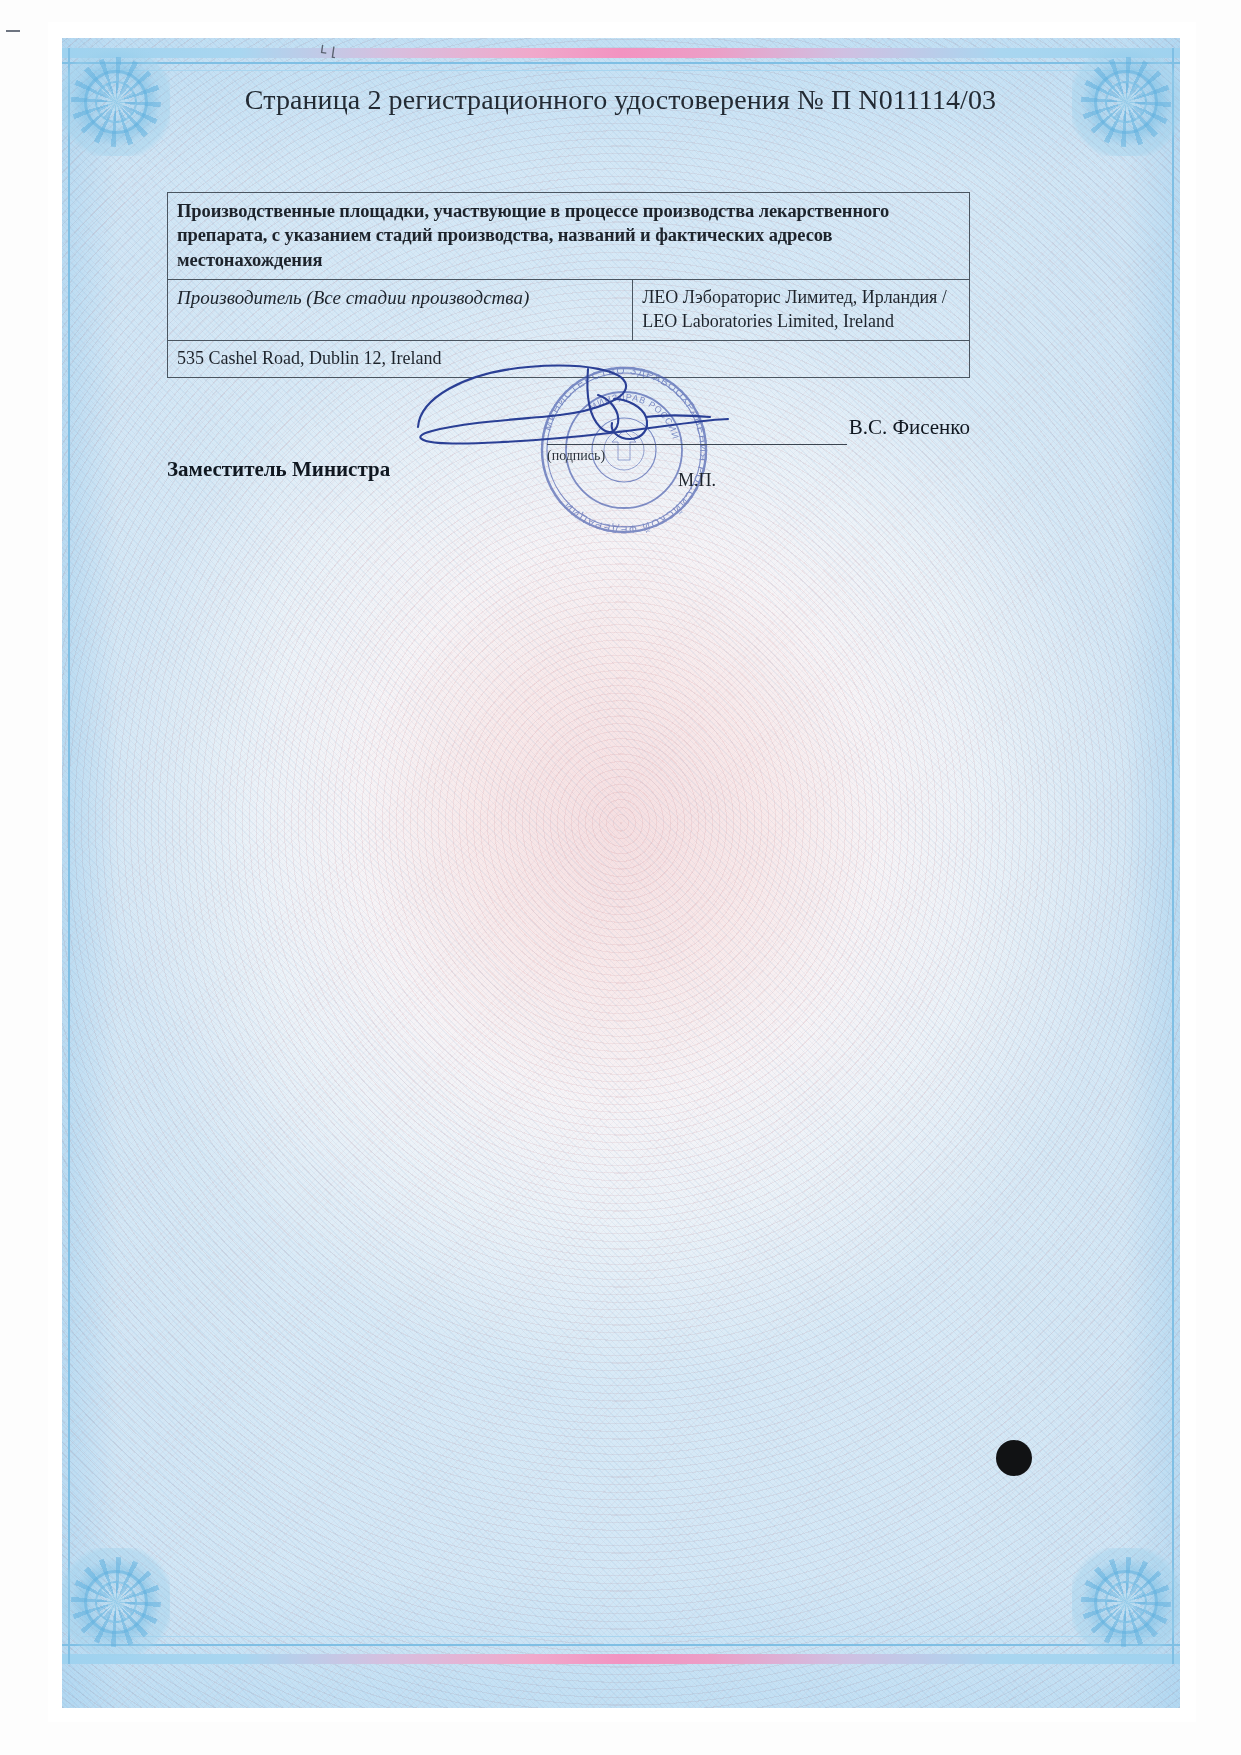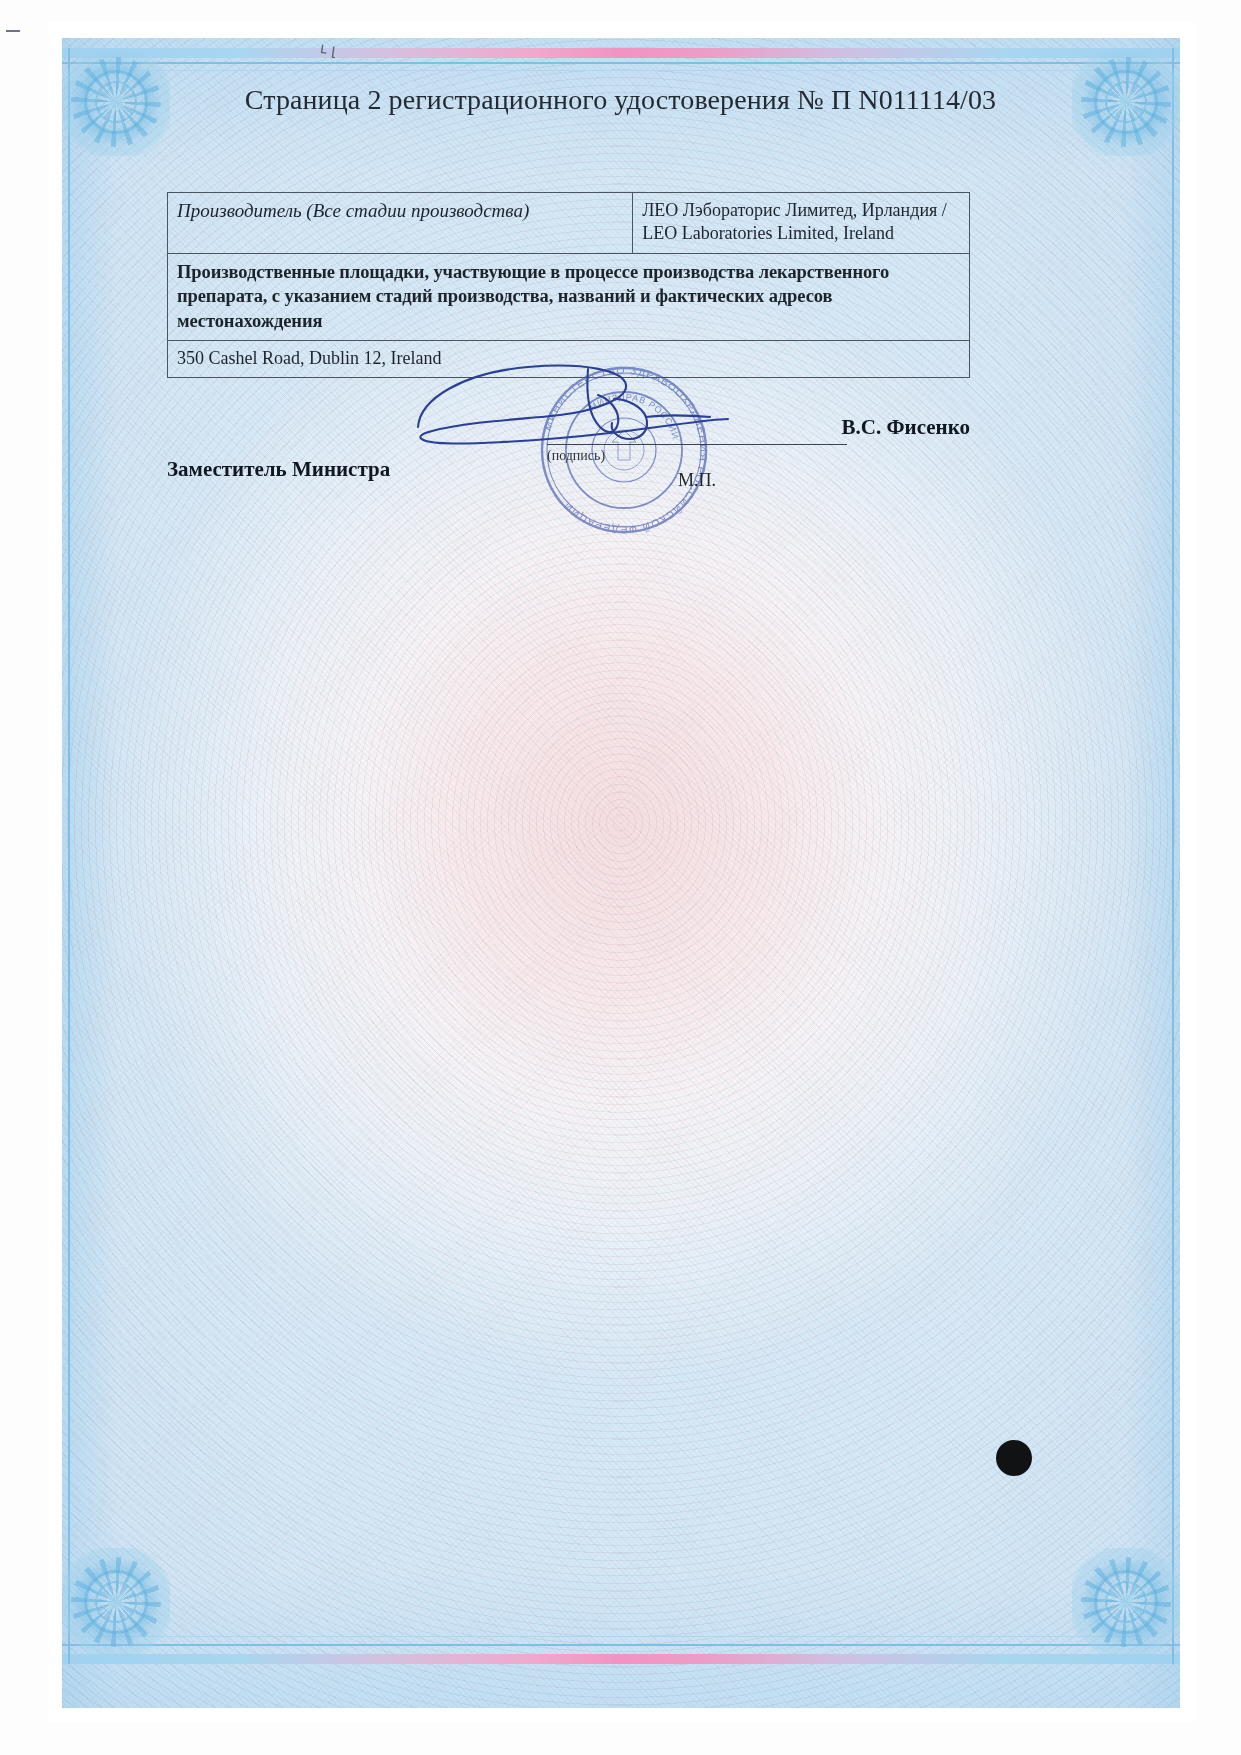--- a/index.html
+++ b/index.html
@@ -215,21 +215,21 @@
     left: 0; top: 0;
     font-size: 21px;
     font-weight: bold;
     color: #101720;
     margin-top: 42px;
   }
   .sig-name {
     position: absolute;
     right: 0; top: 0;
     font-size: 21px;
-    font-weight: bold;
+    font-weight: normal;
     color: #101720;
   }
   .sig-line {
     position: absolute;
     left: 380px; top: 29px;
     width: 300px; height: 0;
     border-top: 1px solid #3b4450;
   }
   .sig-caption {
     position: absolute;
@@ -340,28 +340,28 @@
       <div class="r-core"></div>
   </div>
 
   <div class="pen-mark" style="left:320px; top:40px; transform:rotate(8deg);">ւ<span style="margin-left:5px;">լ</span></div>
 
   <div class="doc-header">Страница 2 регистрационного удостоверения № П N011114/03</div>
 
   <table class="mfg-table">
     <tbody>
       <tr>
+        <td class="hdr" colspan="2">Производственные площадки, участвующие в процессе производства лекарственного препарата, с указанием стадий производства, названий и фактических адресов местонахождения</td>
+      </tr>
+      <tr>
         <td class="stage">Производитель (Все стадии производства)</td>
         <td class="company">ЛЕО Лэбораторис Лимитед, Ирландия / LEO Laboratories Limited, Ireland</td>
       </tr>
       <tr>
-        <td class="hdr" colspan="2">Производственные площадки, участвующие в процессе производства лекарственного препарата, с указанием стадий производства, названий и фактических адресов местонахождения</td>
-      </tr>
-      <tr>
-        <td class="address" colspan="2">350 Cashel Road, Dublin 12, Ireland</td>
+        <td class="address" colspan="2">535 Cashel Road, Dublin 12, Ireland</td>
       </tr>
     </tbody>
   </table>
 
   <div class="stamp">
     <svg viewBox="0 0 200 200" width="200" height="200">
       <defs>
         <path id="arcOuter" d="M 100,100 m -76,0 a 76,76 0 1,1 152,0 a 76,76 0 1,1 -152,0"></path>
         <path id="arcInner" d="M 100,100 m -50,0 a 50,50 0 1,1 100,0 a 50,50 0 1,1 -100,0"></path>
       </defs>

